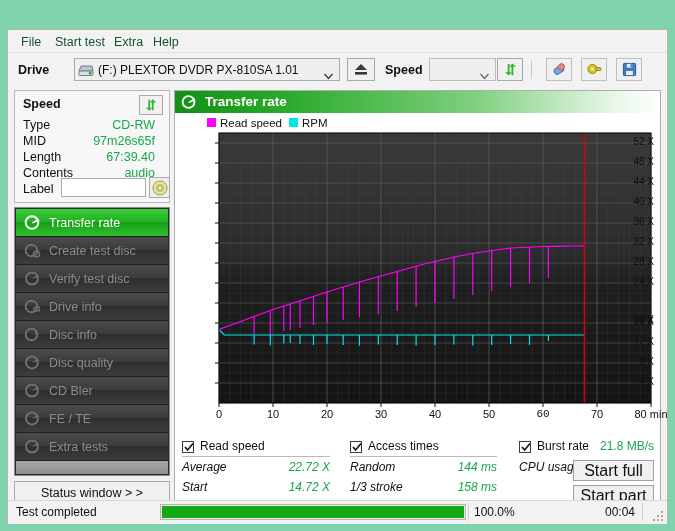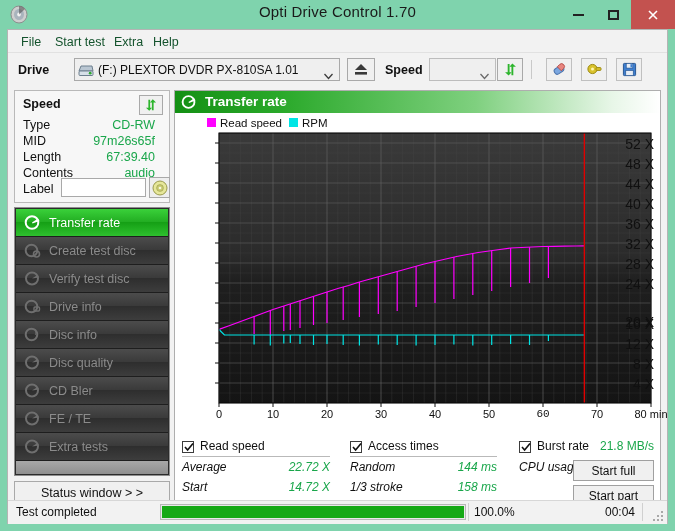--- a/index.html
+++ b/index.html
@@ -140,41 +140,41 @@
   .rp-header{
     position:absolute;left:0;top:0;width:485px;height:22px;
     background:linear-gradient(to right,#149014 0%,#2aa92a 22%,#7fd07f 62%,#e7f6e7 90%,#ffffff 100%);
   }
   .rp-header .hicon{position:absolute;left:6px;top:3px;width:16px;height:16px;}
   .rp-header .htext{position:absolute;left:30px;top:3px;font-size:13.5px;font-weight:bold;color:#ffffff;}
   .legend{position:absolute;left:32px;top:25px;height:13px;display:flex;align-items:center;}
   .lg-sw{width:9px;height:9px;display:inline-block;}
   .lg-tx{font-size:11.5px;color:#101010;margin:0 7px 0 4px;}
   .chart-wrap{position:absolute;left:6px;top:40px;width:473px;height:312px;}
-  .yaxis-lbl{position:absolute;right:0;font-size:14px;color:#101010;text-align:right;white-space:nowrap;}
+  .yaxis-lbl{position:absolute;right:0;font-size:10px;color:#101010;text-align:right;white-space:nowrap;}
   .xaxis-lbl{position:absolute;top:0;font-size:11px;color:#101010;text-align:center;white-space:nowrap;}
   
   .results{position:absolute;left:7px;top:348px;width:472px;height:72px;}
   .res-col{position:absolute;top:0;}
   .res-head{position:relative;height:19px;}
   .res-cb{
     position:absolute;left:0;top:2px;width:12px;height:12px;background:#fff;
     border:1px solid #3c3c3c;box-sizing:border-box;
   }
   .res-cb svg{position:absolute;left:0;top:-1px;}
   .res-hlabel{position:absolute;left:18px;top:0;font-size:12px;color:#101010;}
   .res-rule{position:absolute;left:0;bottom:1px;height:1px;background:#b9b9b9;}
   .res-row{position:relative;height:20px;font-size:12px;color:#101010;font-style:italic;}
   .res-row .k{position:absolute;left:0;top:2px;}
   .res-row .v{position:absolute;top:2px;right:0;color:#1aa64b;text-align:right;}
   .startbtn{
     position:absolute;right:0;width:81px;height:21px;
     background:#f0f0f0;border:1px solid #a0a0a0;box-sizing:border-box;
     display:flex;align-items:center;justify-content:center;
-    font-size:12px;color:#101010;
+    font-size:16px;color:#101010;
   }
   
   .statusbar{
     position:absolute;left:0;top:470px;width:659px;height:24px;
     background:#f2f2f2;border-top:1px solid #d7d7d7;box-sizing:border-box;
   }
   .sb-text{position:absolute;left:8px;top:4px;font-size:12px;color:#101010;}
   .sb-progress{
     position:absolute;left:152px;top:3px;width:306px;height:16px;
     background:#e9e9e9;border:1px solid #b7b7b7;box-sizing:border-box;padding:1px;
@@ -185,42 +185,20 @@
   .sb-sep1{position:absolute;left:460px;top:2px;width:1px;height:18px;background:#d0d0d0;}
   .sb-sep2{position:absolute;right:24px;top:2px;width:1px;height:18px;background:#d0d0d0;}
   .grip{position:absolute;right:4px;bottom:3px;width:12px;height:12px;}
   .grip i{position:absolute;width:2px;height:2px;background:#a8a8a8;}
 </style>
 </head>
 <body>
 
 <div class="window">
 
-  <div class="titlebar">
-    <span class="title-icon">
-      <svg width="19" height="19" viewBox="0 0 19 19">
-        <ellipse cx="9" cy="9.5" rx="8" ry="8.5" fill="#cfcfcf" stroke="#8d8d8d"></ellipse>
-        <ellipse cx="9" cy="9.5" rx="5" ry="5.5" fill="#a9b4bd"></ellipse>
-        <ellipse cx="9" cy="9.5" rx="1.8" ry="2" fill="#f2f2f2"></ellipse>
-        <path d="M9 1 A8.5 8.5 0 0 1 15 4 L9 9.5 Z" fill="#4a4a4a" opacity="0.55"></path>
-      </svg>
-    </span>
-    <div class="title-text">Opti Drive Control 1.70</div>
-    <div class="wbtn wbtn-min">
-      <i class="glyph-min"></i>
-    </div>
-    <div class="wbtn wbtn-max">
-      <i class="glyph-max"></i>
-    </div>
-    <div class="wbtn wbtn-close">
-      <svg width="12" height="12" viewBox="0 0 12 12">
-        <path d="M2 2 L10 10 M10 2 L2 10" stroke="#ffffff" stroke-width="1.6" fill="none"></path>
-      </svg>
-    </div>
-  </div>
 
   <div class="client">
 
     <div class="menubar">
       <div class="menu-item" style="left:8px">File</div>
       <div class="menu-item" style="left:42px">Start test</div>
       <div class="menu-item" style="left:101px">Extra</div>
       <div class="menu-item" style="left:140px">Help</div>
     </div>
 

